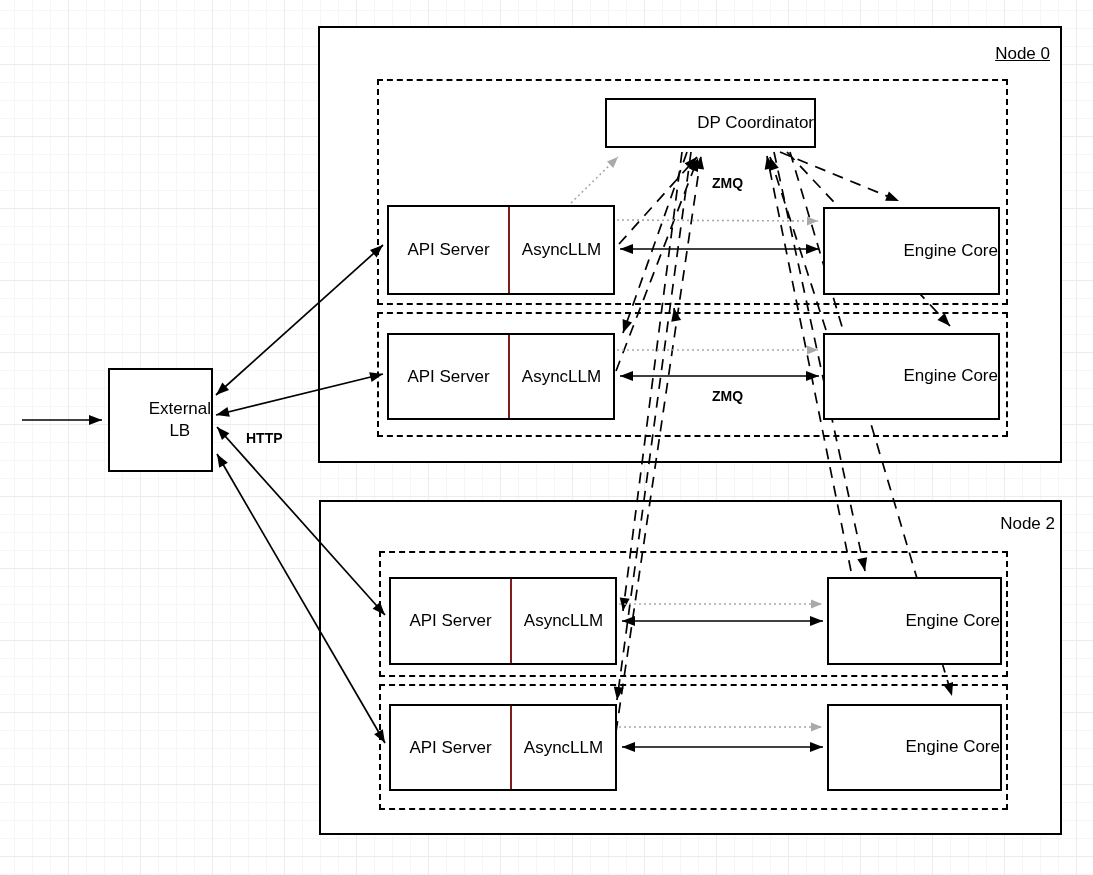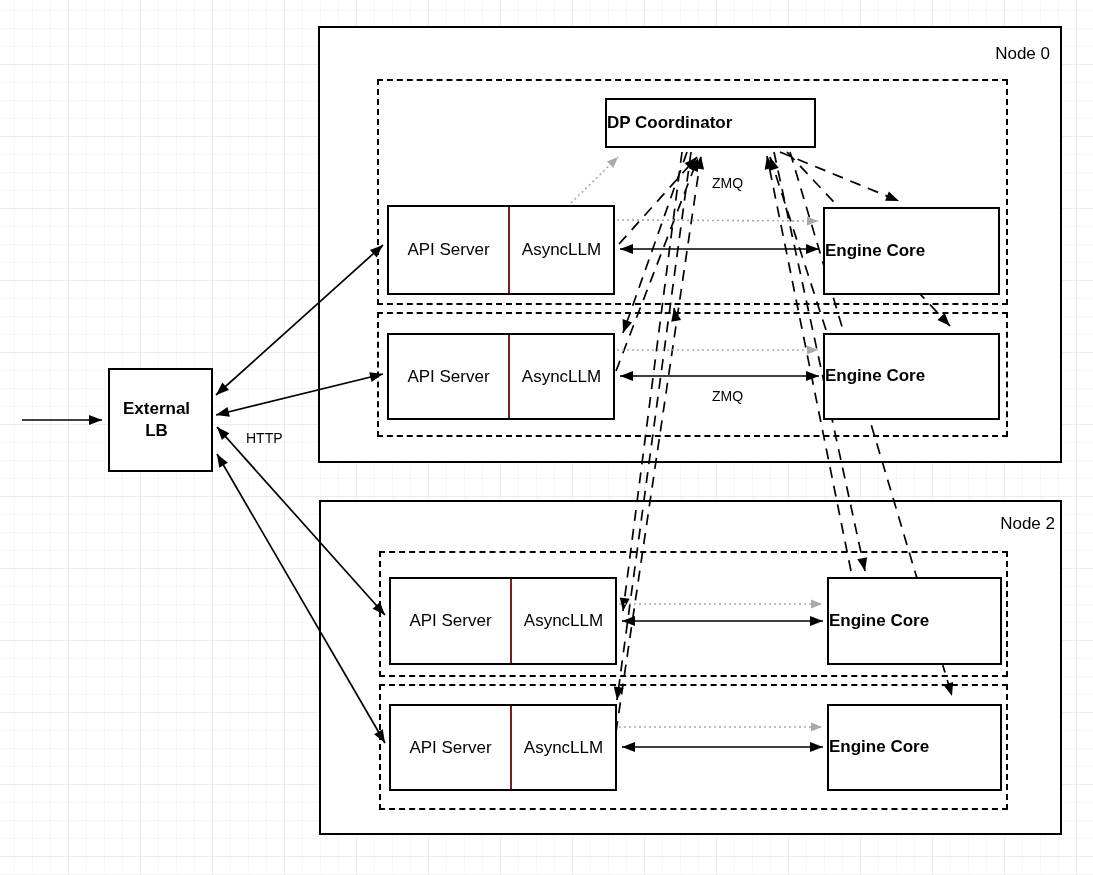--- a/index.html
+++ b/index.html
@@ -15,28 +15,28 @@
       linear-gradient(90deg,#e9edee 1px, transparent 1px) -4px -8px / 72px 72px,
       linear-gradient(#f4f6f7 1px, transparent 1px) -4px -8px / 18px 18px,
       linear-gradient(90deg,#f4f6f7 1px, transparent 1px) -4px -8px / 18px 18px,
       #ffffff;
   }
   .abs{position:absolute;box-sizing:border-box;}
   .node{border:2px solid #000;background:#fff;z-index:1;}
   .nodelabel{z-index:4;font-size:17px;color:#000;text-align:right;}
   .subbox{border:2px dashed #000;background:transparent;z-index:3;}
   .box{border:2px solid #000;background:#fff;z-index:3;
-       display:flex;align-items:center;justify-content:flex-start;
-       font-size:17px;color:#000;text-align:center;line-height:1.3;font-weight:bold;}
+       display:flex;align-items:center;justify-content:flex-end;
+       font-size:17px;color:#000;text-align:center;line-height:1.3;}
   .combo{border:2px solid #000;background:#fff;z-index:3;display:flex;text-align:right;}
   .combo .cell{display:flex;align-items:center;justify-content:center;
        font-size:17px;color:#000;white-space:nowrap;}
   .combo .cell.api{flex:1 1 auto;}
   .combo .cell.llm{width:103px;border-left:2px solid #7f1d1d;}
-  .tag{z-index:4;font-size:14px;color:#000;white-space:nowrap;}
+  .tag{z-index:4;font-size:14px;color:#000;white-space:nowrap;font-weight:bold;}
   #wires{position:absolute;left:0;top:0;z-index:2;}
 </style>
 </head>
 <body>
 
 <div id="stage">
 
   <div class="abs node" style="left:318px;top:26px;width:744px;height:437px;"></div>
   <div class="abs node" style="left:319px;top:500px;width:743px;height:335px;"></div>
 
@@ -92,21 +92,21 @@
 
     <g stroke="#a9a9a9" stroke-width="1.6" fill="none" stroke-dasharray="2,3">
       <path d="M571,203 L618,157" marker-end="url(#ag)"></path>
       <path d="M617,220 L818,221" marker-end="url(#ag)"></path>
       <path d="M617,350 L818,350" marker-end="url(#ag)"></path>
       <path d="M619,604 L822,604" marker-end="url(#ag)"></path>
       <path d="M619,727 L822,727" marker-end="url(#ag)"></path>
     </g>
   </svg>
 
-  <div class="abs nodelabel" style="left:940px;top:44px;width:110px;">Node 0</div>
+  <div class="abs nodelabel" style="left:940px;top:44px;width:110px;text-decoration:underline;">Node 0</div>
   <div class="abs nodelabel" style="left:945px;top:514px;width:110px;">Node 2</div>
 
   <div class="abs subbox" style="left:377px;top:79px;width:631px;height:226px;"></div>
   <div class="abs subbox" style="left:377px;top:312px;width:631px;height:125px;"></div>
   <div class="abs subbox" style="left:379px;top:551px;width:629px;height:126px;"></div>
   <div class="abs subbox" style="left:379px;top:684px;width:629px;height:126px;"></div>
 
   <div class="abs box" style="left:108px;top:368px;width:105px;height:104px;padding-left:13px;">
     <div>
       <div>External</div>

